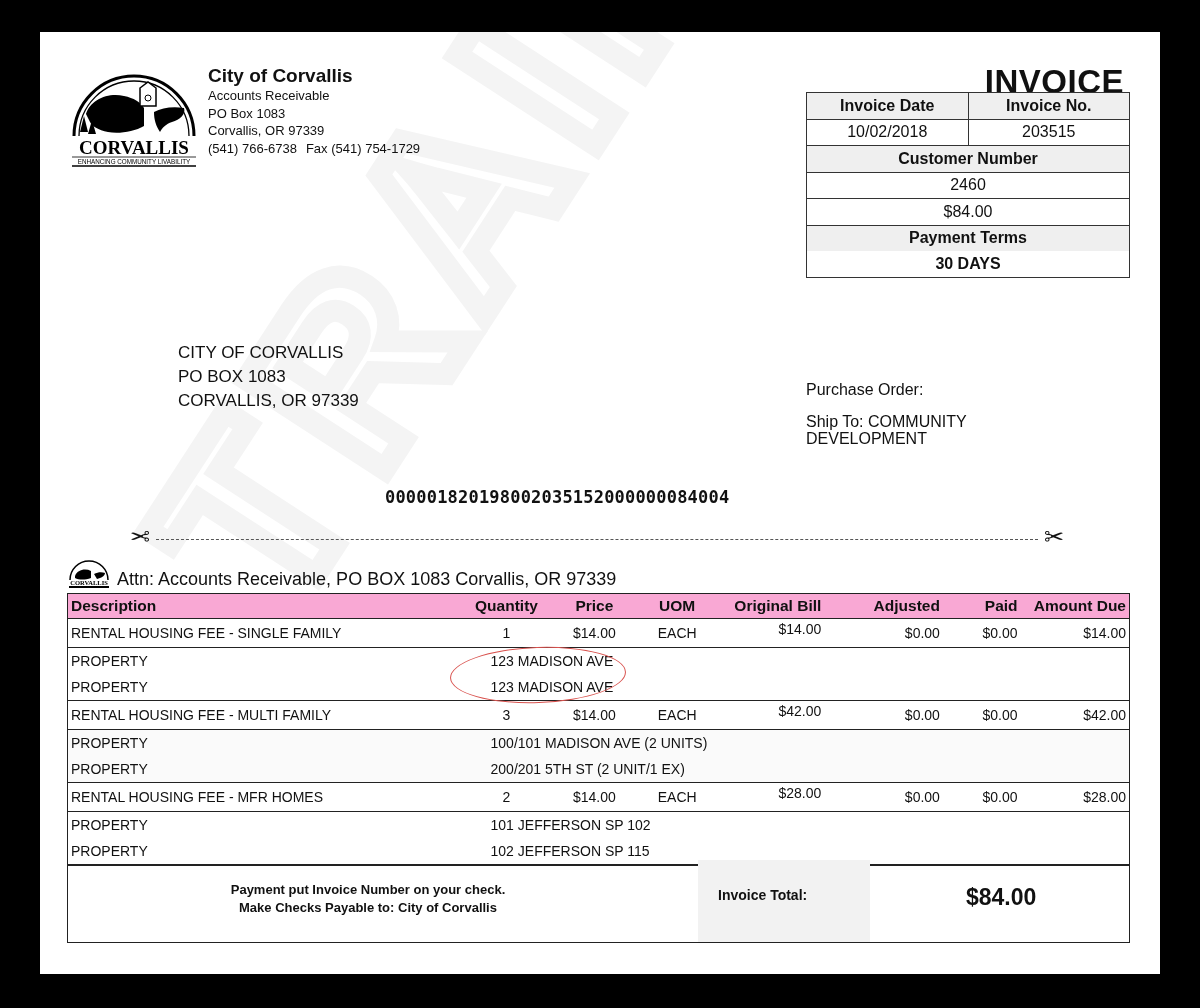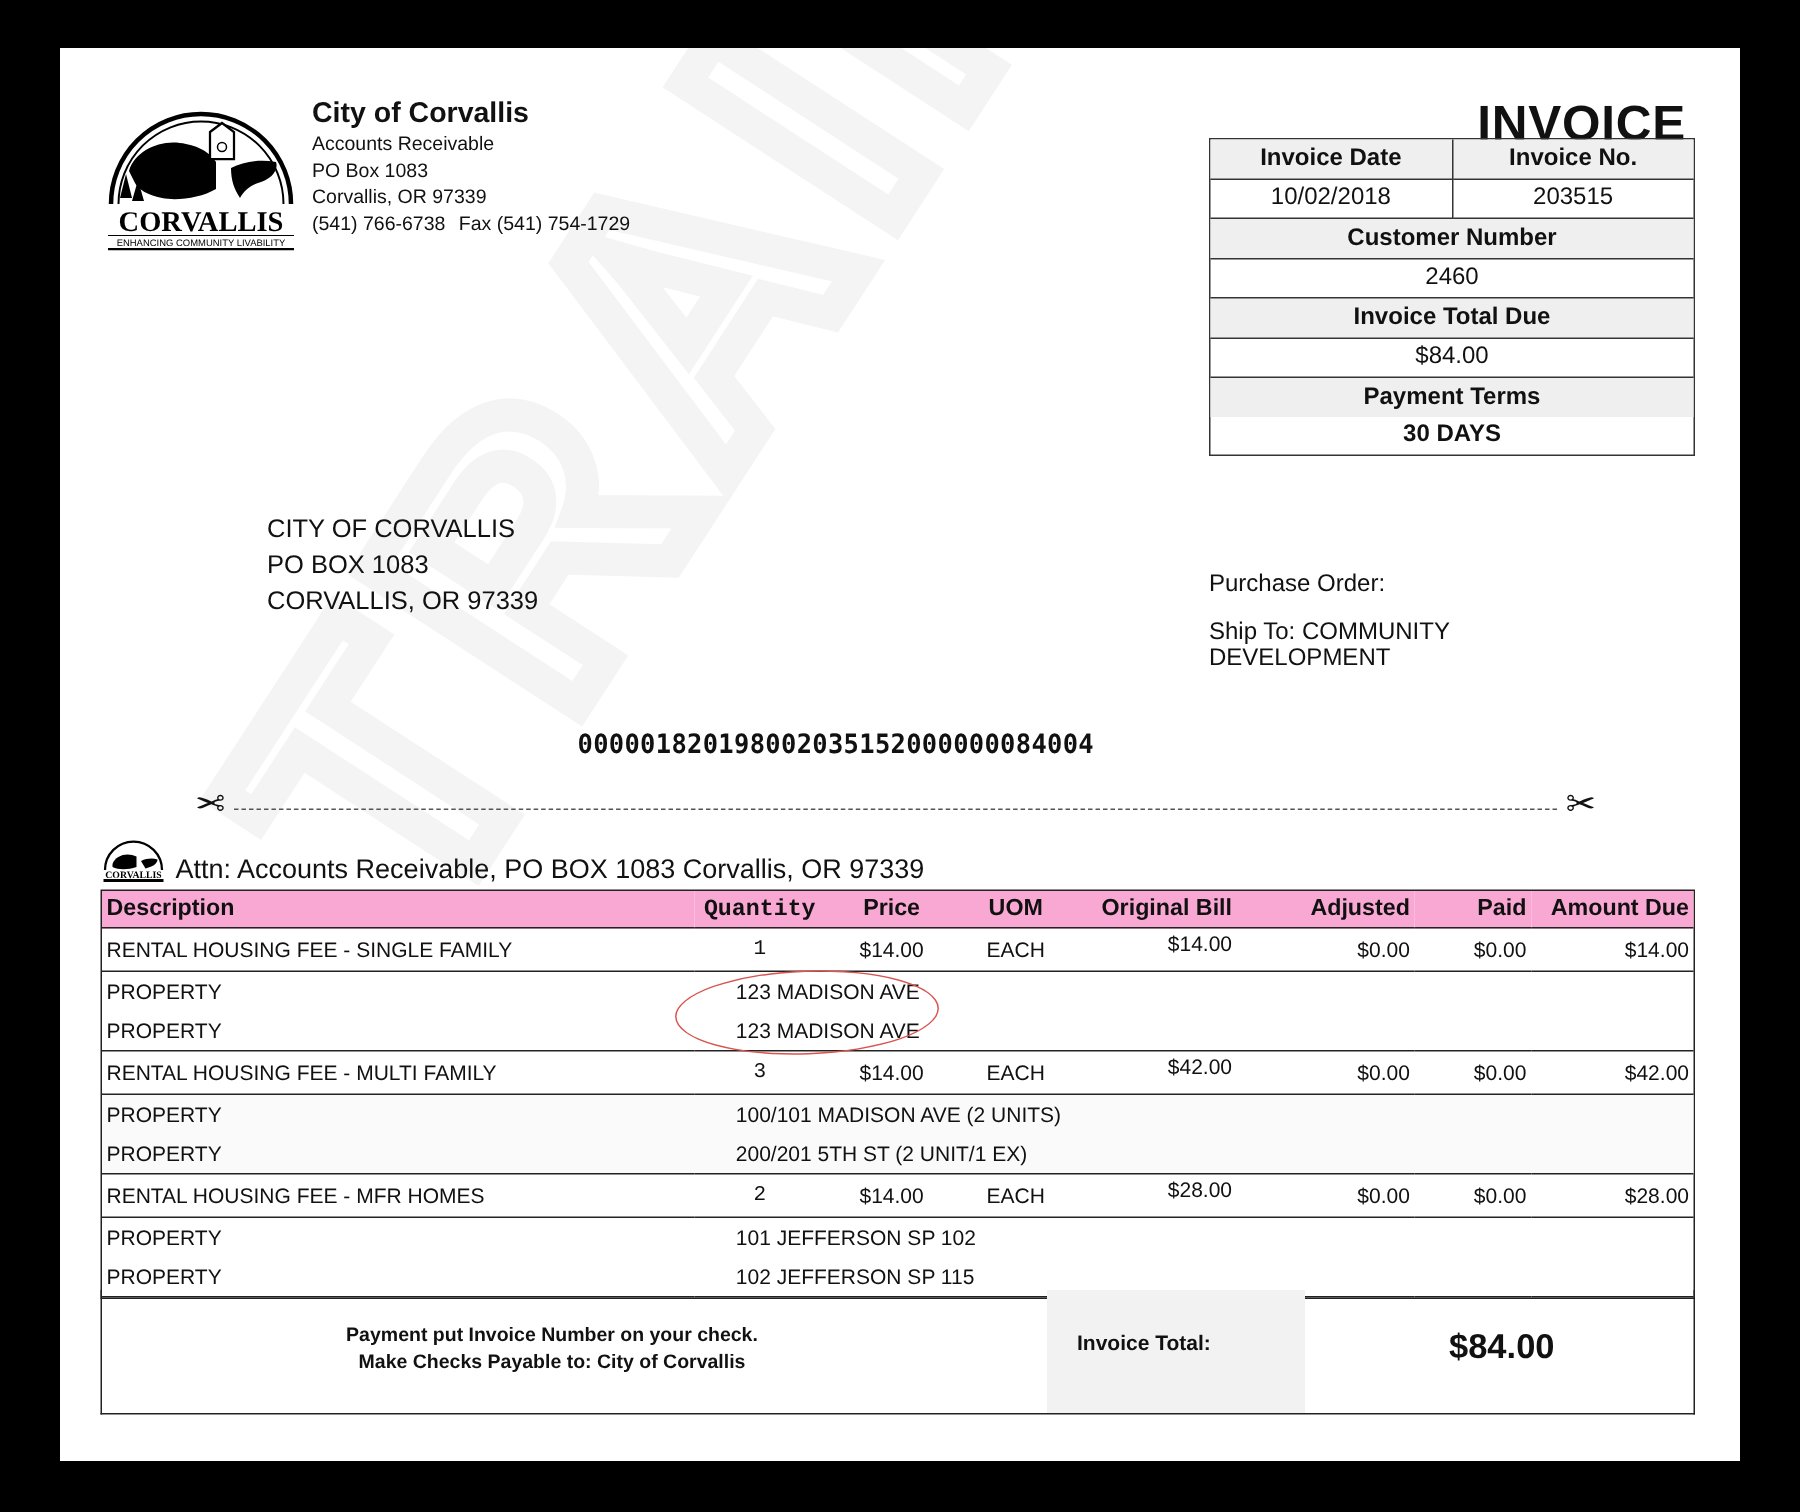--- a/index.html
+++ b/index.html
@@ -64,21 +64,21 @@
 
   .attn { left: 27px; top: 528px; height: 28px; display: flex; align-items: flex-end; }
   .attn .minilogo { width: 44px; height: 28px; margin-right: 6px; }
   .attn .txt { font-size: 18px; font-weight: normal; line-height: 18px; }
 
   .items { left: 27px; top: 561px; width: 1061px; border: 1.5px solid #222; }
   .items table { width: 100%; border-collapse: collapse; }
   .items th, .items td { font-size: 14px; padding: 0 3px; height: 26px; white-space: nowrap; }
   .items th { background: #f9a8d4; font-weight: bold; font-size: 15.5px; height: 24px; border-bottom: 1.5px solid #222; }
   .items .c-desc { text-align: left; width: 380px; }
-  .items .c-qty { text-align: center; width: 80px; font-family: Liberation Mono, monospace; }
+  .items .c-qty { text-align: center; width: 80px; }
   .items .c-price { text-align: center; width: 80px; }
   .items .c-uom { text-align: center; width: 70px; }
   .items .c-orig { text-align: right; width: 100px; }
   .items .c-adj { text-align: right; width: 110px; }
   .items .c-paid { text-align: right; width: 70px; }
   .items .c-due { text-align: right; width: 100px; }
   .items td.prop-addr { text-align: left; padding-left: 28px; }
   .items tr.fee td { border-bottom: 1.5px solid #222; }
   .items tr.fee td.c-orig { vertical-align: top; padding-top: 2px; }
   .items tr.prop-last td { border-bottom: 1.5px solid #222; }
@@ -144,23 +144,20 @@
           <td class="split">10/02/2018</td>
           <td>203515</td>
         </tr>
         <tr>
               <td colspan="2" class="hdr">Customer Number</td>
             </tr>
         <tr>
               <td colspan="2">2460</td>
             </tr>
         <tr>
-              <td colspan="2" class="hdr">Invoice Total Due</td>
-            </tr>
-        <tr>
               <td colspan="2">$84.00</td>
             </tr>
         <tr>
               <td colspan="2" class="hdr nob">Payment Terms</td>
             </tr>
         <tr>
               <td colspan="2" style="font-weight:bold">30 DAYS</td>
             </tr>
       </tbody>
         </table>

